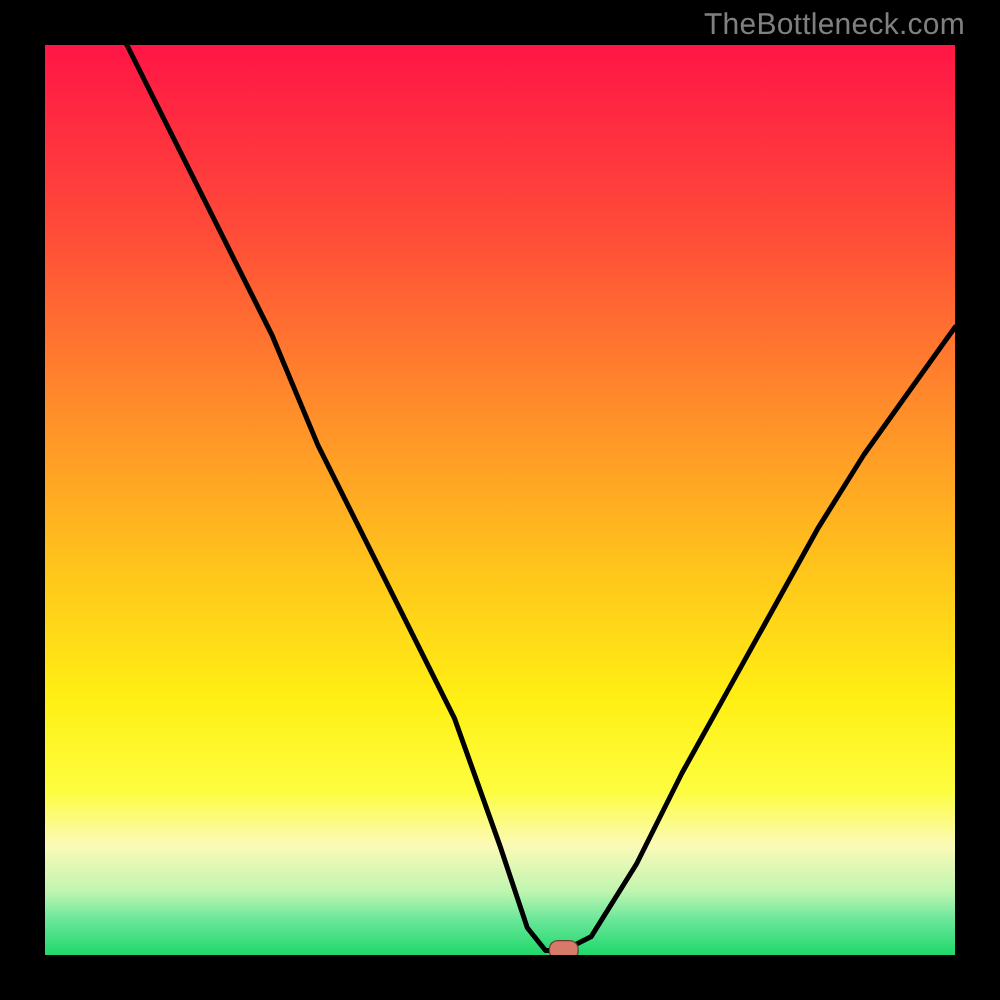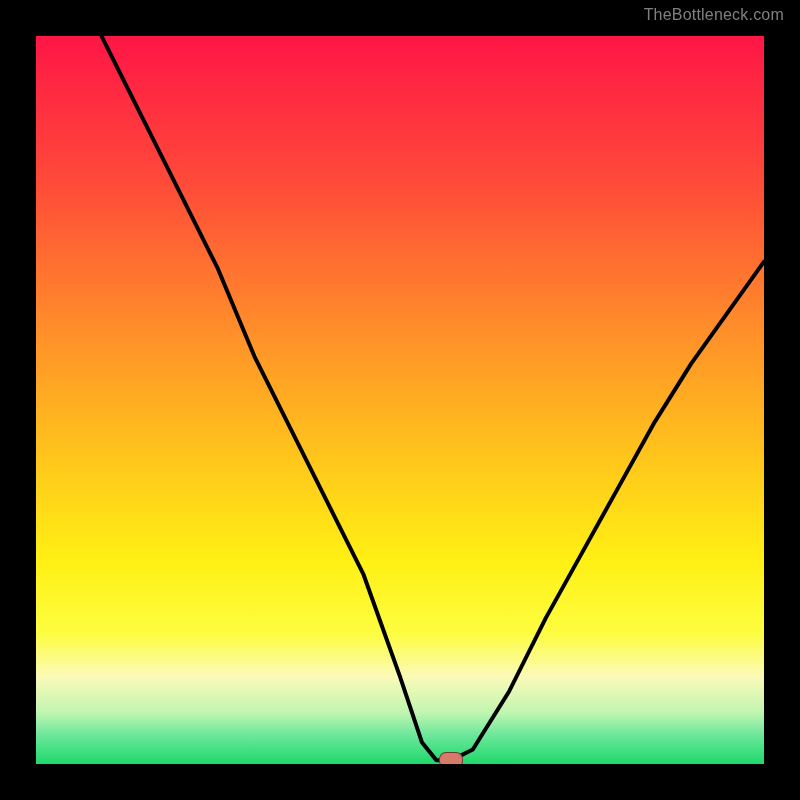--- a/index.html
+++ b/index.html
@@ -44,23 +44,23 @@
     width: 22px;
     height: 14px;
     border: 1px solid rgba(0,0,0,0.5);
     border-radius: 7px;
     z-index: 7;
     transform: translate(-50%, -50%);
   }
   .watermark {
     position: absolute;
     top: 6px;
-    right: 16px;
+    right: 28px;
     font-family: Arial, Helvetica, sans-serif;
-    font-size: 16px;
+    font-size: 24px;
     font-weight: 500;
     color: #808080;
     z-index: 20;
     letter-spacing: 0.2px;
   }
 </style>
 </head>
 <body>
 
 <div class="chart-container">

